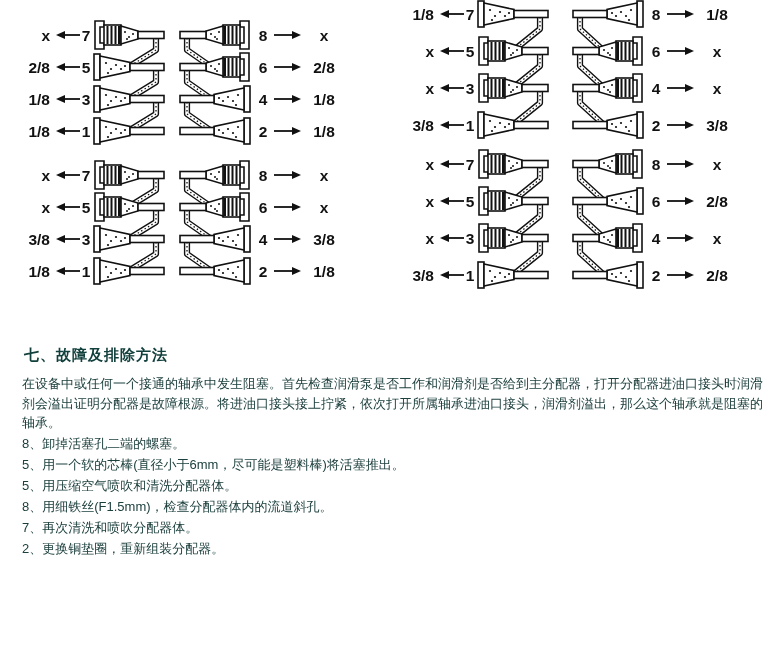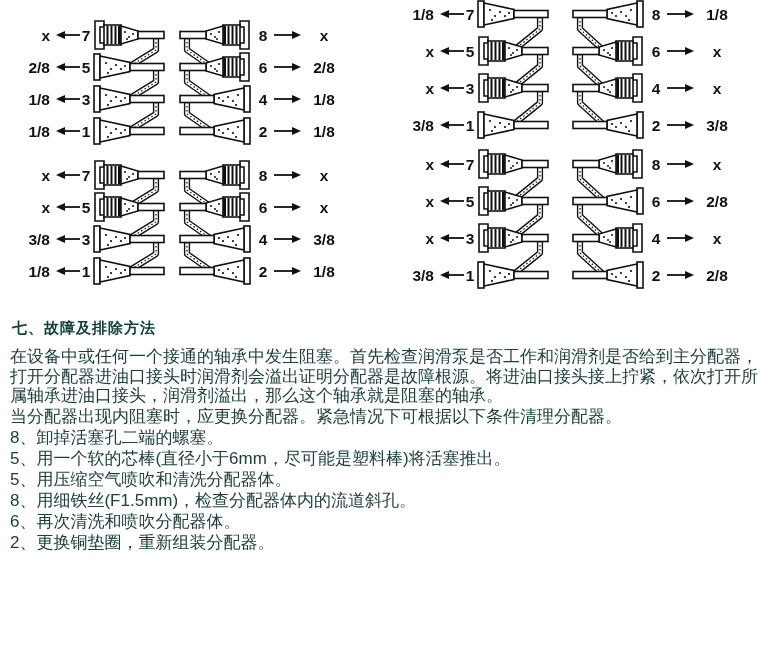--- a/index.html
+++ b/index.html
@@ -3,27 +3,27 @@
 <meta charset="utf-8">
 <style>
   html,body{margin:0;padding:0;}
   body{
     width:781px;height:651px;overflow:hidden;background:#ffffff;
     font-family:"Liberation Sans","DejaVu Sans",sans-serif;
     color:#1d403e;
   }
   #figure-area{position:relative;width:781px;height:312px;}
   #figure-svg{position:absolute;left:0;top:0;}
-  #text-area{padding:7px 10px 0 10px;}
+  #text-area{padding:7px 10px 0 22px;margin-top:27px;}
   #section-heading{
     font-size:15px;font-weight:bold;margin:0 0 9px 2px;color:#12403d;
     letter-spacing:1px;
   }
   #section-body p{
-    font-size:17px;line-height:19.5px;margin:0 0 1.5px 0;color:#1d403e;
+    font-size:13px;line-height:19.5px;margin:0 0 1.5px 0;color:#1d403e;
   }
 </style>
 </head>
 <body>
 
 <div id="figure-area">
   <svg id="figure-svg" width="781" height="312">
       <g>
         <path d="M156,38 L156,50 L130,66" fill="none" stroke="#111111" stroke-width="6.2" stroke-linejoin="round"></path>
         <path d="M156,38 L156,50 L130,66" fill="none" stroke="#fff" stroke-width="3.4" stroke-linejoin="round"></path>
@@ -736,21 +736,20 @@
         </g>
         <text x="717" y="280.5" text-anchor="middle" fill="#111111" font-family="&quot;Liberation Sans&quot;,&quot;DejaVu Sans&quot;,sans-serif" font-size="15.5" font-weight="bold">2/8</text>
       </g>
     </svg>
 </div>
 
 <div id="text-area">
   <h2 id="section-heading">七、故障及排除方法</h2>
   <div id="section-body">
       <p>在设备中或任何一个接通的轴承中发生阻塞。首先检查润滑泵是否工作和润滑剂是否给到主分配器，打开分配器进油口接头时润滑剂会溢出证明分配器是故障根源。将进油口接头接上拧紧，依次打开所属轴承进油口接头，润滑剂溢出，那么这个轴承就是阻塞的轴承。</p>
-      <p>当分配器出现内阻塞时，应更换分配器。紧急情况下可根据以下条件清理分配器。</p>
       <p>8、卸掉活塞孔二端的螺塞。</p>
       <p>5、用一个软的芯棒(直径小于6mm，尽可能是塑料棒)将活塞推出。</p>
       <p>5、用压缩空气喷吹和清洗分配器体。</p>
       <p>8、用细铁丝(F1.5mm)，检查分配器体内的流道斜孔。</p>
-      <p>6、再次清洗和喷吹分配器体。</p>
+      <p>7、再次清洗和喷吹分配器体。</p>
       <p>2、更换铜垫圈，重新组装分配器。</p>
     </div>
 </div>
 
 </body></html>

